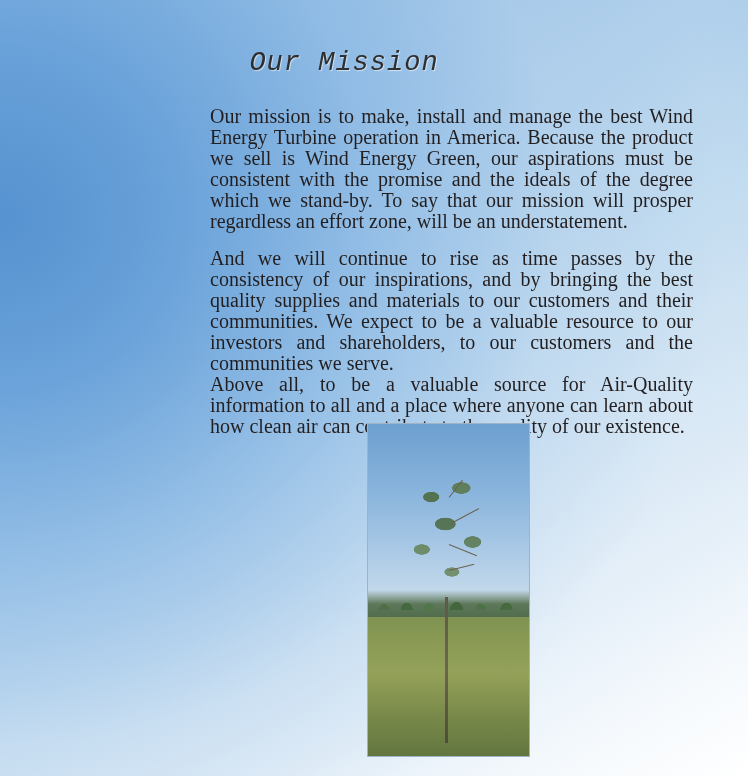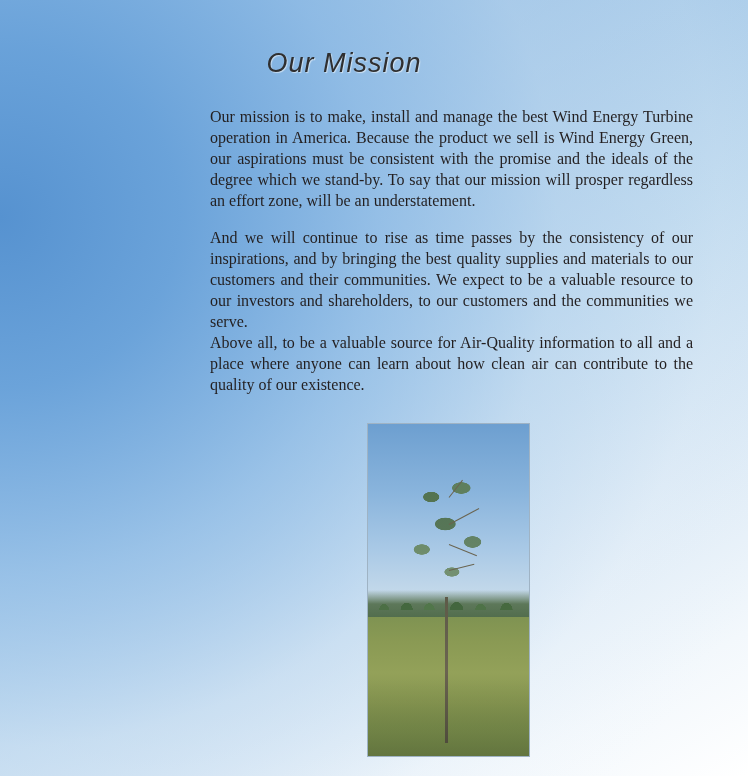--- a/index.html
+++ b/index.html
@@ -22,35 +22,35 @@
       radial-gradient(120% 110% at 0% 28%, rgba(86,146,208,1) 0%, rgba(104,161,217,0.95) 20%, rgba(141,186,229,0.75) 42%, rgba(186,213,238,0.45) 62%, rgba(232,241,250,0.15) 80%, rgba(255,255,255,0) 95%),
       linear-gradient(150deg, #7fb0dd 0%, #9cc3e6 25%, #bcd8ee 50%, #dceaf6 72%, #f3f8fc 88%, #ffffff 100%);
   }
 
   #title {
     position: absolute;
     left: 0;
     top: 48px;
     width: 688px;
     text-align: center;
-    font-family: Liberation Sans, sans-serif;
+    font-family: Liberation Mono, monospace;
     font-size: 27px;
     font-style: italic;
     letter-spacing: 1px;
     color: #2f2f30;
     text-shadow: 1px 1px 1px rgba(255,255,255,0.55);
   }
 
   #body-copy {
     position: absolute;
     left: 210px;
     top: 106px;
     width: 483px;
     color: #231f20;
-    font-size: 16px;
+    font-size: 20px;
     line-height: 21px;
   }
 
   #body-copy p {
     margin: 0 0 16px 0;
     text-align: justify;
     text-justify: inter-word;
   }
   #body-copy p.tight {
     margin-bottom: 0;

